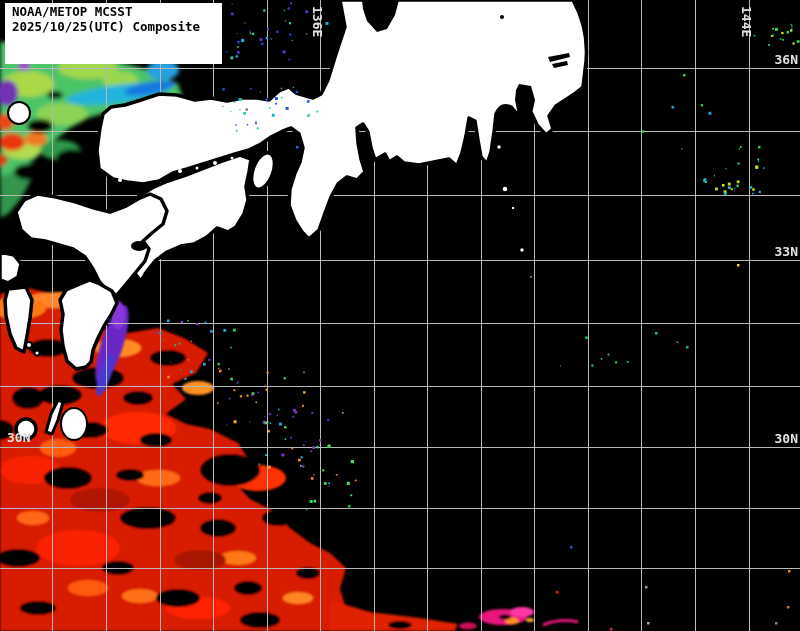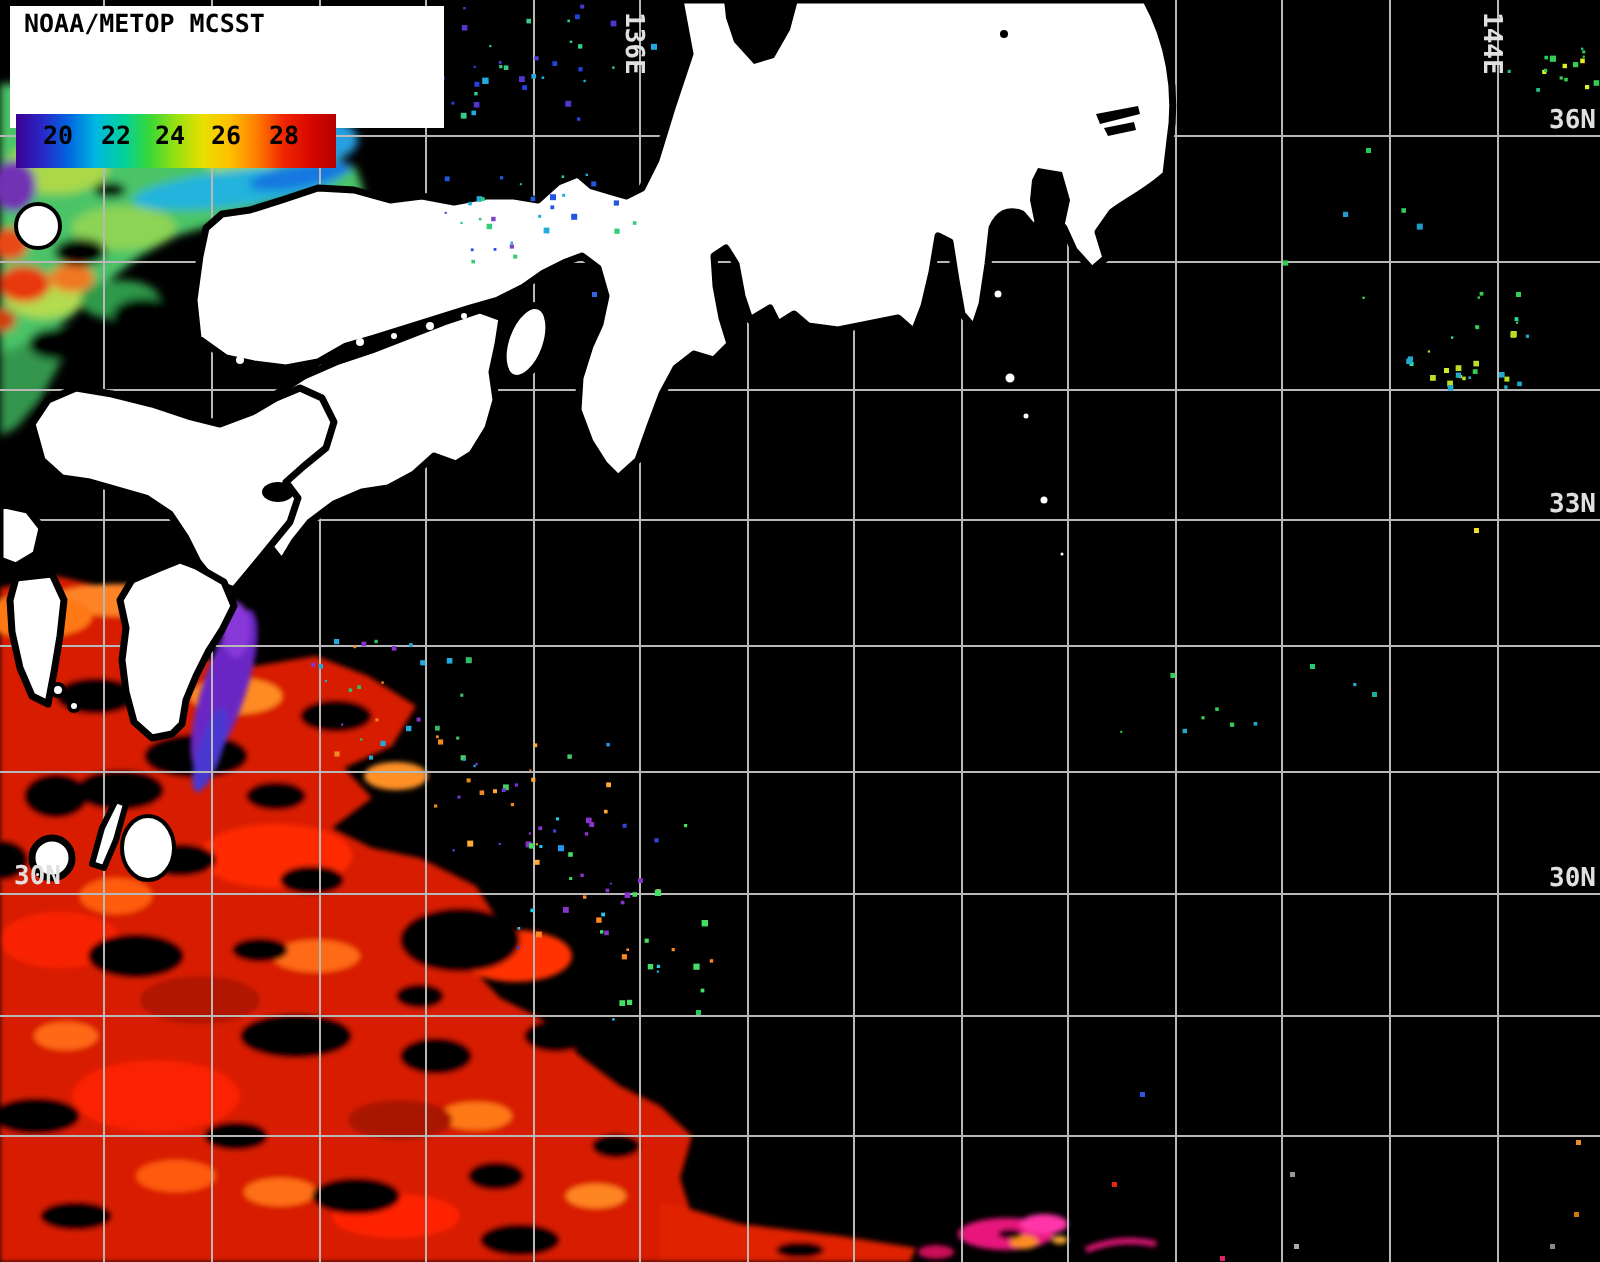--- a/index.html
+++ b/index.html
@@ -452,26 +452,17 @@
         <text x="752" y="6" fill="#e0e0e0" class="map-label" transform="rotate(90 752 6)" dy="10">144E</text>
         <text x="798" y="64" fill="#e0e0e0" class="map-label" text-anchor="end">36N</text>
         <text x="798" y="256" fill="#e0e0e0" class="map-label" text-anchor="end">33N</text>
         <text x="798" y="443" fill="#e0e0e0" class="map-label" text-anchor="end">30N</text>
         <text x="7" y="442" fill="#e0e0e0" class="map-label" text-anchor="start">30N</text>
       </g>
 </svg>
 
 <div class="title-box">
   <div>NOAA/METOP MCSST</div>
+  <div>2025/10/25(UTC) Composite</div>
 </div>
 
-<div class="colorbar">
-  <div class="cbar-grad" id="cbarGrad" style="background: linear-gradient(90deg, rgb(60, 0, 144), rgb(40, 40, 200), rgb(0, 104, 224), rgb(0, 184, 224), rgb(0, 208, 160), rgb(56, 216, 56), rgb(152, 224, 16), rgb(232, 224, 0), rgb(255, 192, 0), rgb(255, 128, 0), rgb(240, 40, 0), rgb(216, 8, 0), rgb(180, 0, 0));"></div>
-  <div class="cbar-labels" id="cbarLabels">
-        <span style="left: 21px;">20</span>
-        <span style="left: 50px;">22</span>
-        <span style="left: 77px;">24</span>
-        <span style="left: 105px;">26</span>
-        <span style="left: 134px;">28</span>
-      </div>
+
 </div>
 
-</div>
-
 </body></html>

